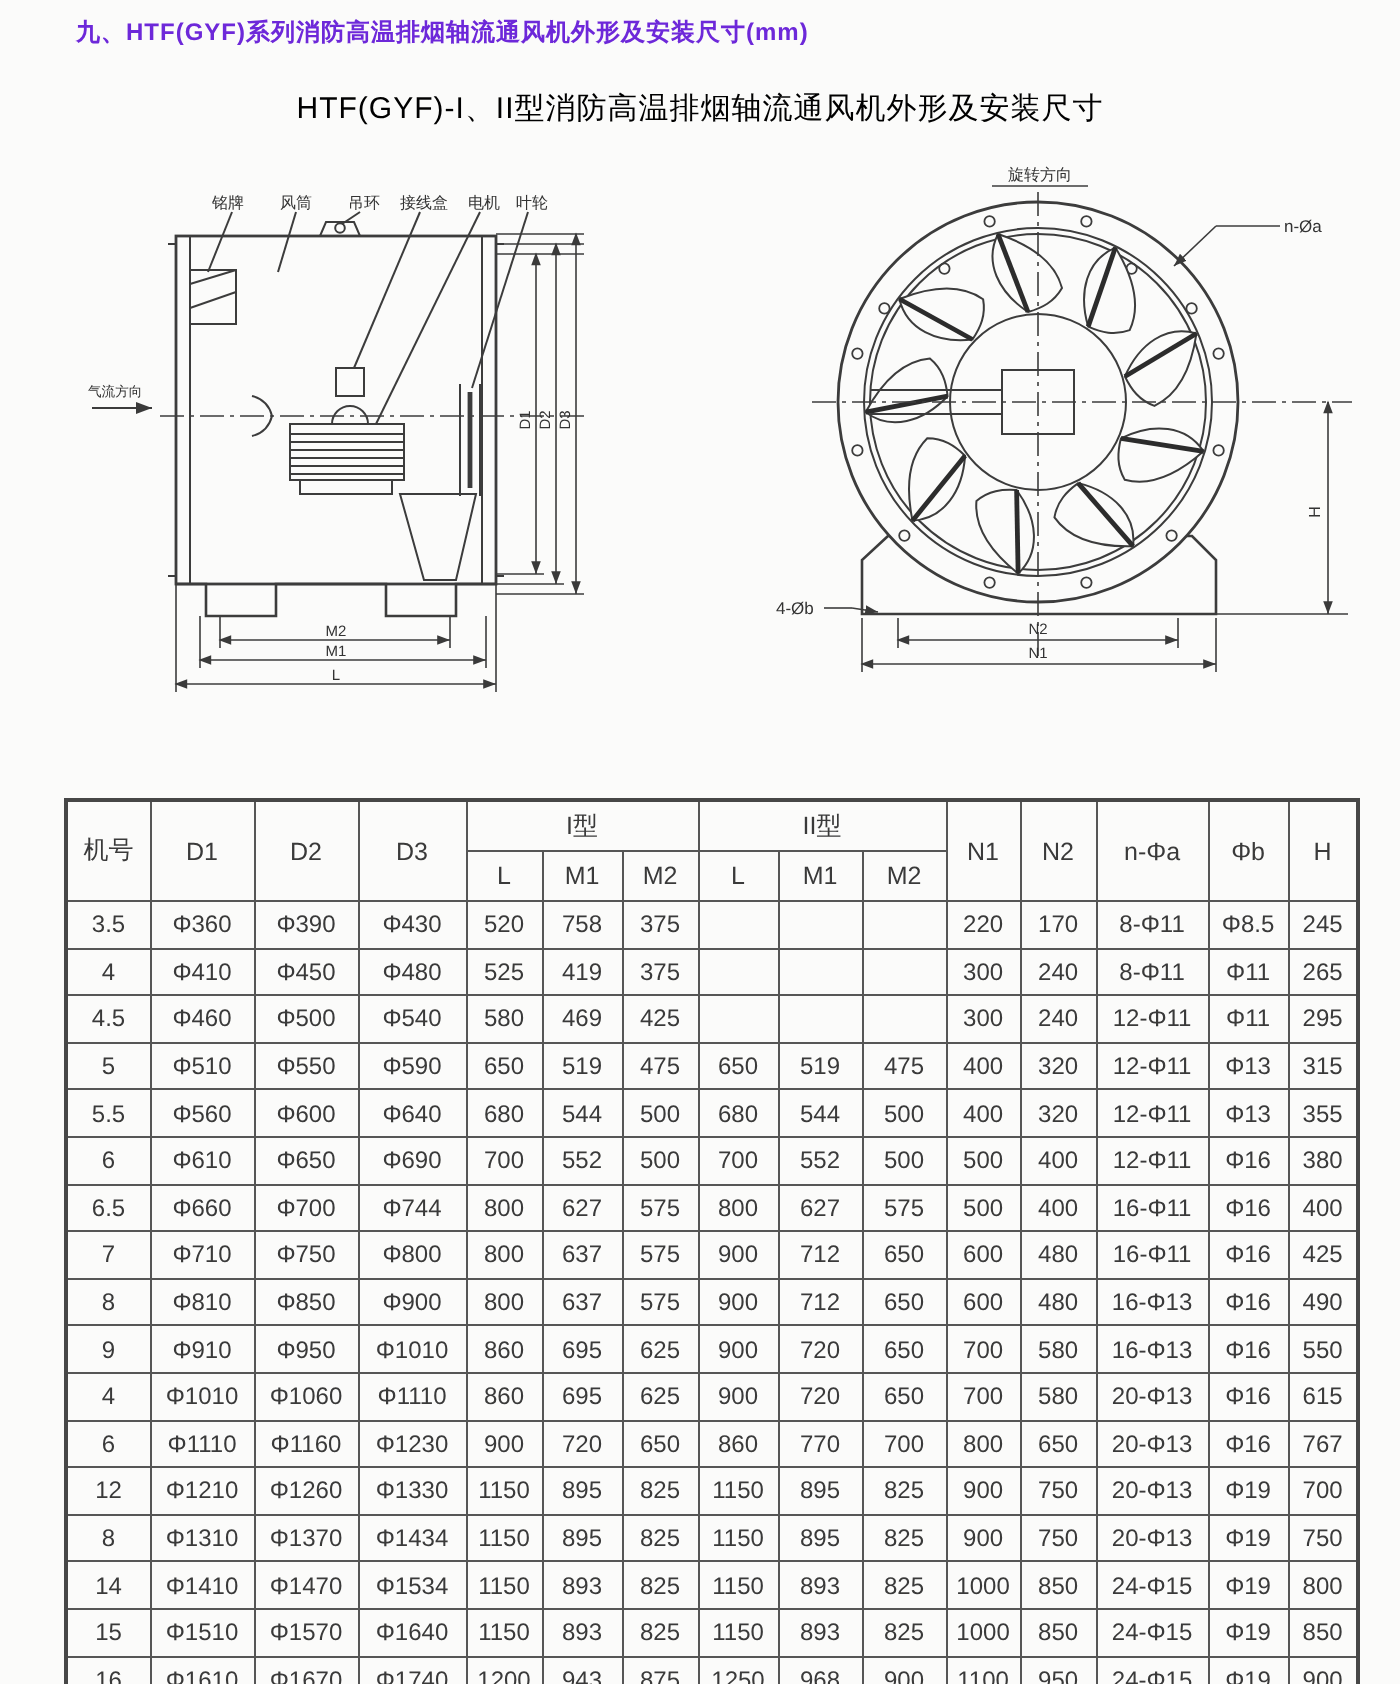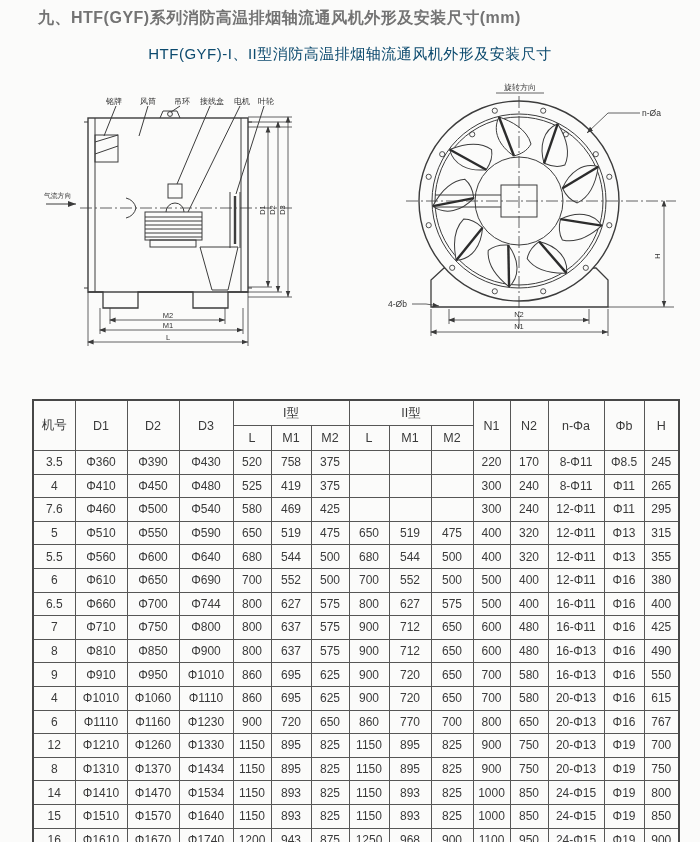--- a/index.html
+++ b/index.html
@@ -6,26 +6,26 @@
   .page{
     position:relative;
     width:700px;height:842px;
     background:#fbfbfa;
     font-family:"Liberation Sans","DejaVu Sans",sans-serif;
     color:#2e2e2e;
     overflow:hidden;
   }
   .doc-title{
     position:absolute;left:38px;top:8px;
-    font-size:16px;font-weight:bold;letter-spacing:0.5px;color:#737373;
+    font-size:12px;font-weight:bold;letter-spacing:0.5px;color:#6d28d9;
     white-space:nowrap;
   }
   .doc-subtitle{
     position:absolute;left:0;right:0;top:45px;
-    text-align:center;font-size:15px;letter-spacing:0.5px;color:#0c4a6e;
+    text-align:center;font-size:15px;letter-spacing:0.5px;color:#000000;
     white-space:nowrap;
   }
   .drawing{position:absolute;}
   .drawing svg{display:block;}
   svg text{fill:#333;font-family:"Liberation Sans","DejaVu Sans",sans-serif;}
   .spec-table{
     position:absolute;left:32px;top:399px;width:636px;
     border-collapse:collapse;table-layout:fixed;
     font-size:12px;color:#3a3a3a;background:#fbfbfa;
     border:2px solid #474747;
@@ -303,21 +303,21 @@
           <td></td>
           <td></td>
           <td></td>
           <td>300</td>
           <td>240</td>
           <td>8-Φ11</td>
           <td>Φ11</td>
           <td>265</td>
         </tr>
         <tr>
-          <td>7.6</td>
+          <td>4.5</td>
           <td>Φ460</td>
           <td>Φ500</td>
           <td>Φ540</td>
           <td>580</td>
           <td>469</td>
           <td>425</td>
           <td></td>
           <td></td>
           <td></td>
           <td>300</td>

